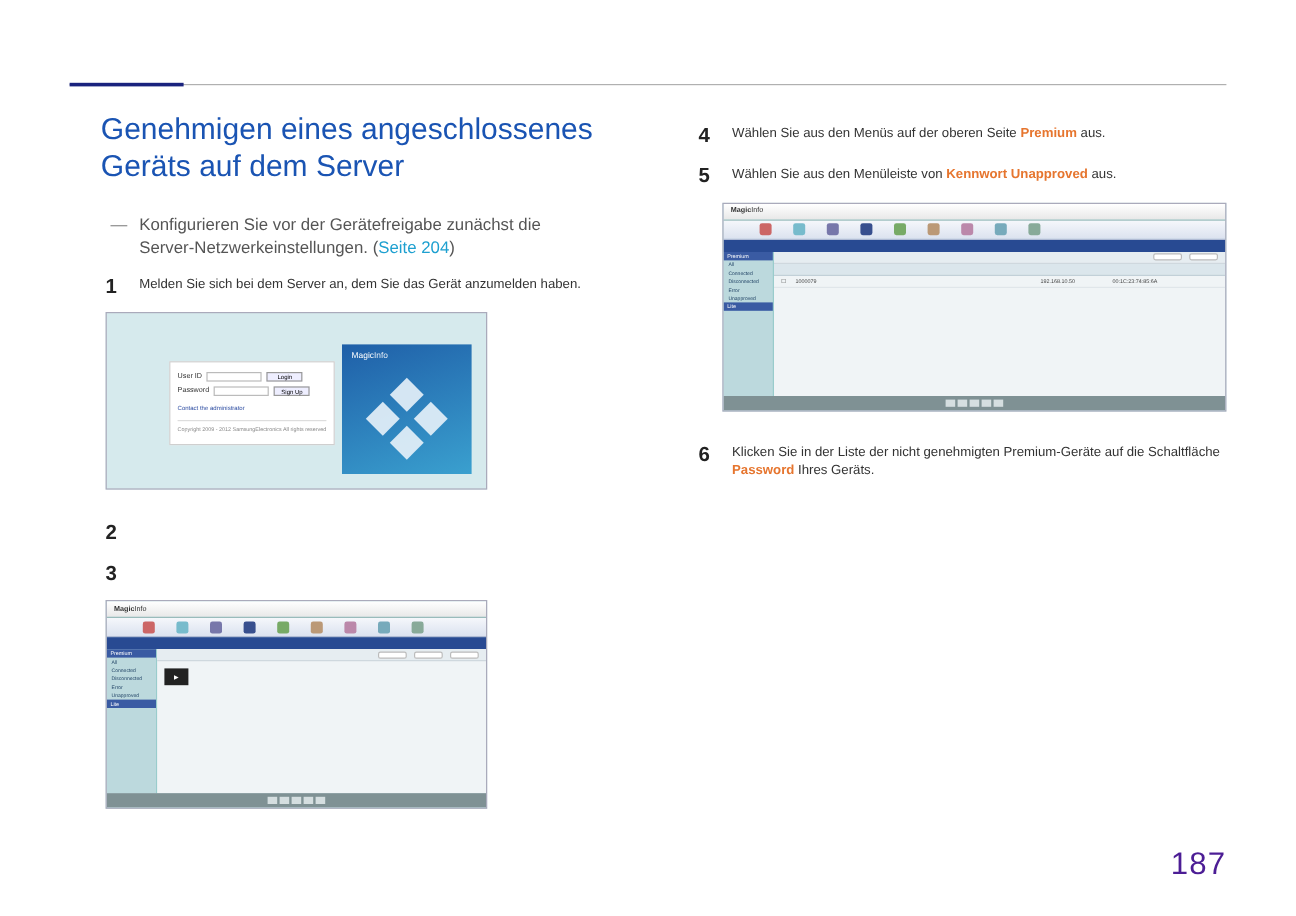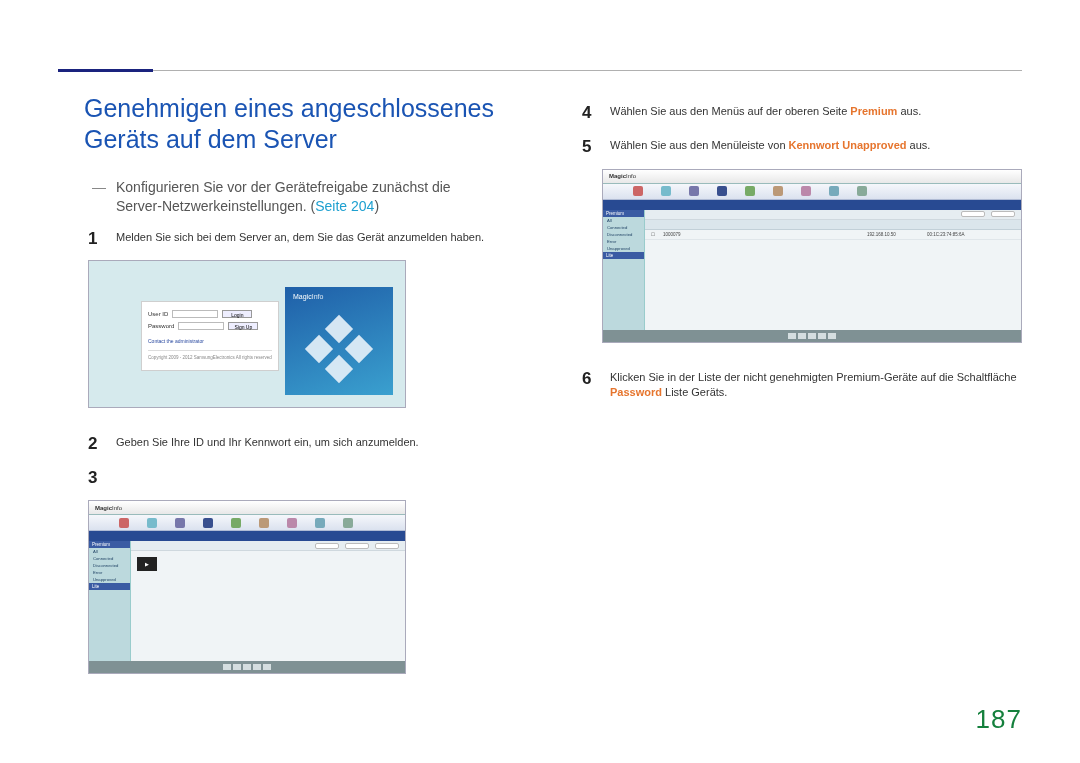--- a/index.html
+++ b/index.html
@@ -52,21 +52,21 @@
   .vid-thumb::after { content: "▶"; color: #fff; font-size: 5px; }
   .app-foot { position: absolute; bottom: 0; left: 0; right: 0; height: 12px; background: #7f9194; display: flex; align-items: center; justify-content: center; gap: 2px; }
   .foot-pg { width: 8px; height: 6px; background: #d5dee0; font-size: 4px; }
 
   .ss-app2 .app-main .list-row { height: 10px; border-bottom: 1px solid #e0e6ea; display: flex; align-items: center; font-size: 4.5px; color: #444; }
   .ss-app2 .list-hdr { height: 10px; background: #dbe6ec; border-bottom: 1px solid #c2d0d8; display: flex; align-items: center; font-size: 4.5px; color: #333; }
   .cell { padding: 0 6px; }
   .c1{width:12px;} .c2{flex:1;} .c3{width:60px;} .c4{width:50px;} .c5{width:50px;}
 
   .ss2 { width: 420px; height: 174px; margin-left: 24px; }
-  .page-num { position: absolute; bottom: 28px; right: 58px; font-size: 26px; color: #15803d; font-weight: 300; letter-spacing: 1px; }
+  .page-num { position: absolute; bottom: 28px; right: 58px; font-size: 26px; color: #4c1d95; font-weight: 300; letter-spacing: 1px; }
 </style>
 </head>
 <body>
 
 <div class="page">
   <div class="header-line"></div>
   <div class="header-accent"></div>
 
   <div class="columns">
 
@@ -106,21 +106,20 @@
               <rect x="6" y="26" width="20" height="20" transform="rotate(45 16 36)"></rect>
               <rect x="46" y="26" width="20" height="20" transform="rotate(45 56 36)"></rect>
               <rect x="26" y="46" width="20" height="20" transform="rotate(45 36 56)"></rect>
             </g>
           </svg>
         </div>
       </div>
 
       <div class="step">
         <div class="stepnum">2</div>
-        <div class="stepbody">Geben Sie Ihre ID und Ihr Kennwort ein, um sich anzumelden.</div>
       </div>
 
       <div class="step">
         <div class="stepnum">3</div>
       </div>
 
       <div class="screenshot ss-app">
         <div class="app-top">
           <span class="app-logo"><b>Magic</b><span>Info</span></span>
         </div>
@@ -230,20 +229,20 @@
           <div class="foot-pg"></div>
           <div class="foot-pg"></div>
           <div class="foot-pg"></div>
           <div class="foot-pg"></div>
         </div>
       </div>
 
       <div class="step">
         <div class="stepnum">6</div>
         <div class="stepbody">
-          <span>Klicken Sie in der Liste der nicht genehmigten Premium-Geräte auf die Schaltfläche </span><span class="orange">Password</span><span> Liste Geräts.</span>
+          <span>Klicken Sie in der Liste der nicht genehmigten Premium-Geräte auf die Schaltfläche </span><span class="orange">Password</span><span> Ihres Geräts.</span>
         </div>
       </div>
     </div>
   </div>
 
   <div class="page-num">187</div>
 </div>
 
 </body></html>

